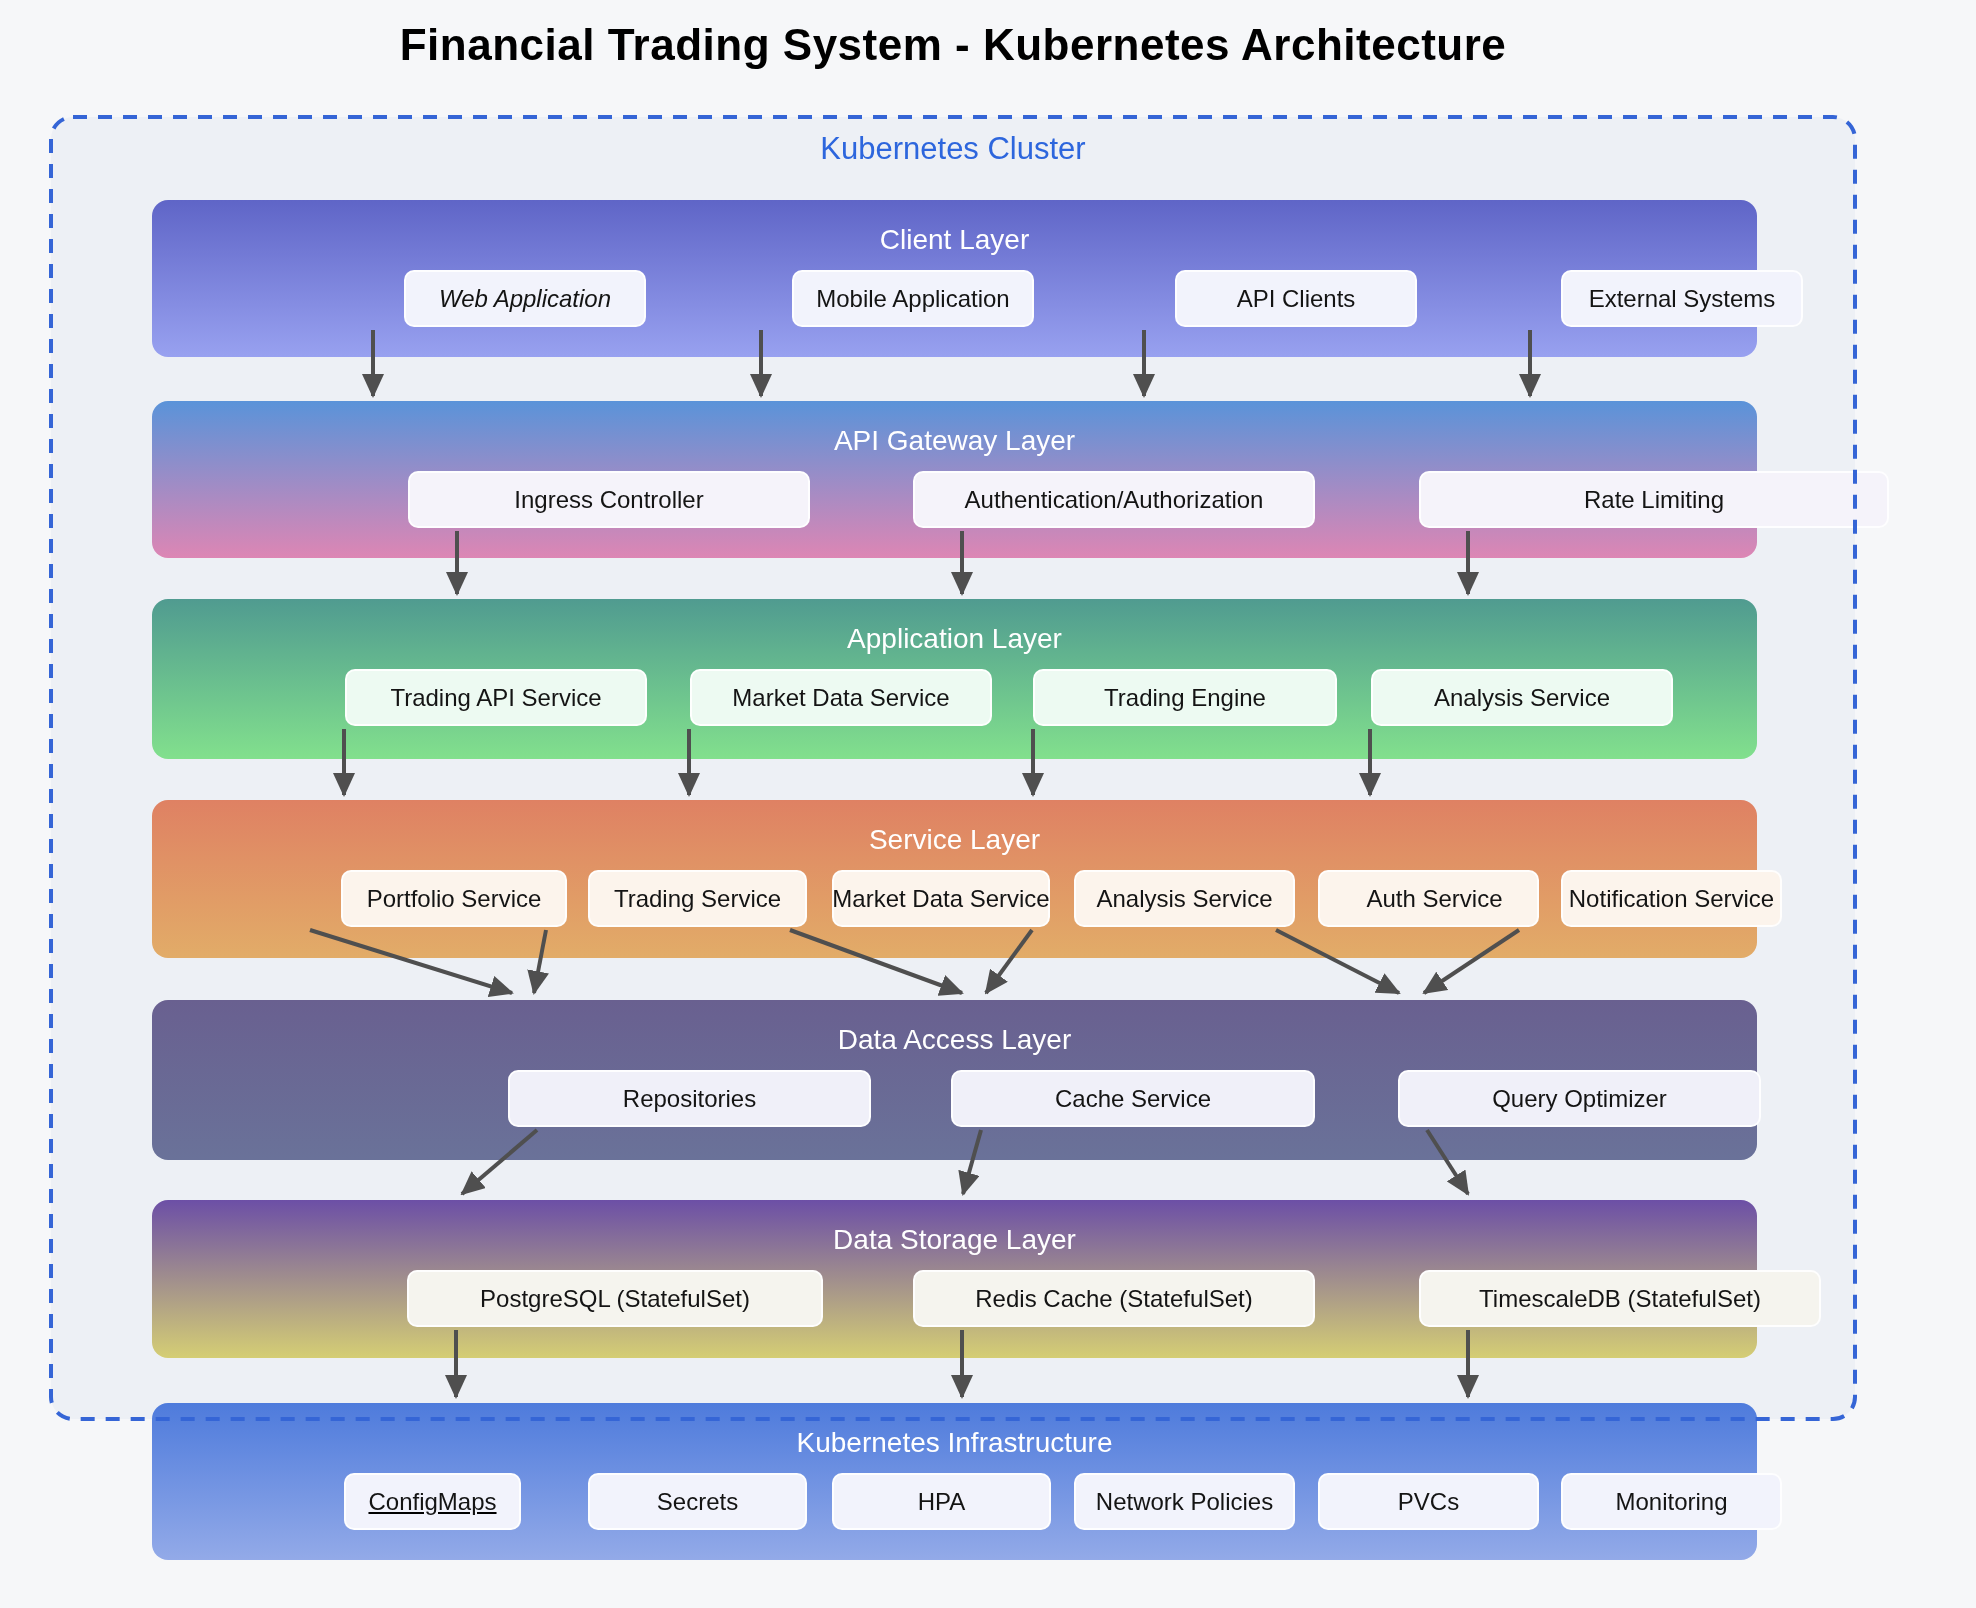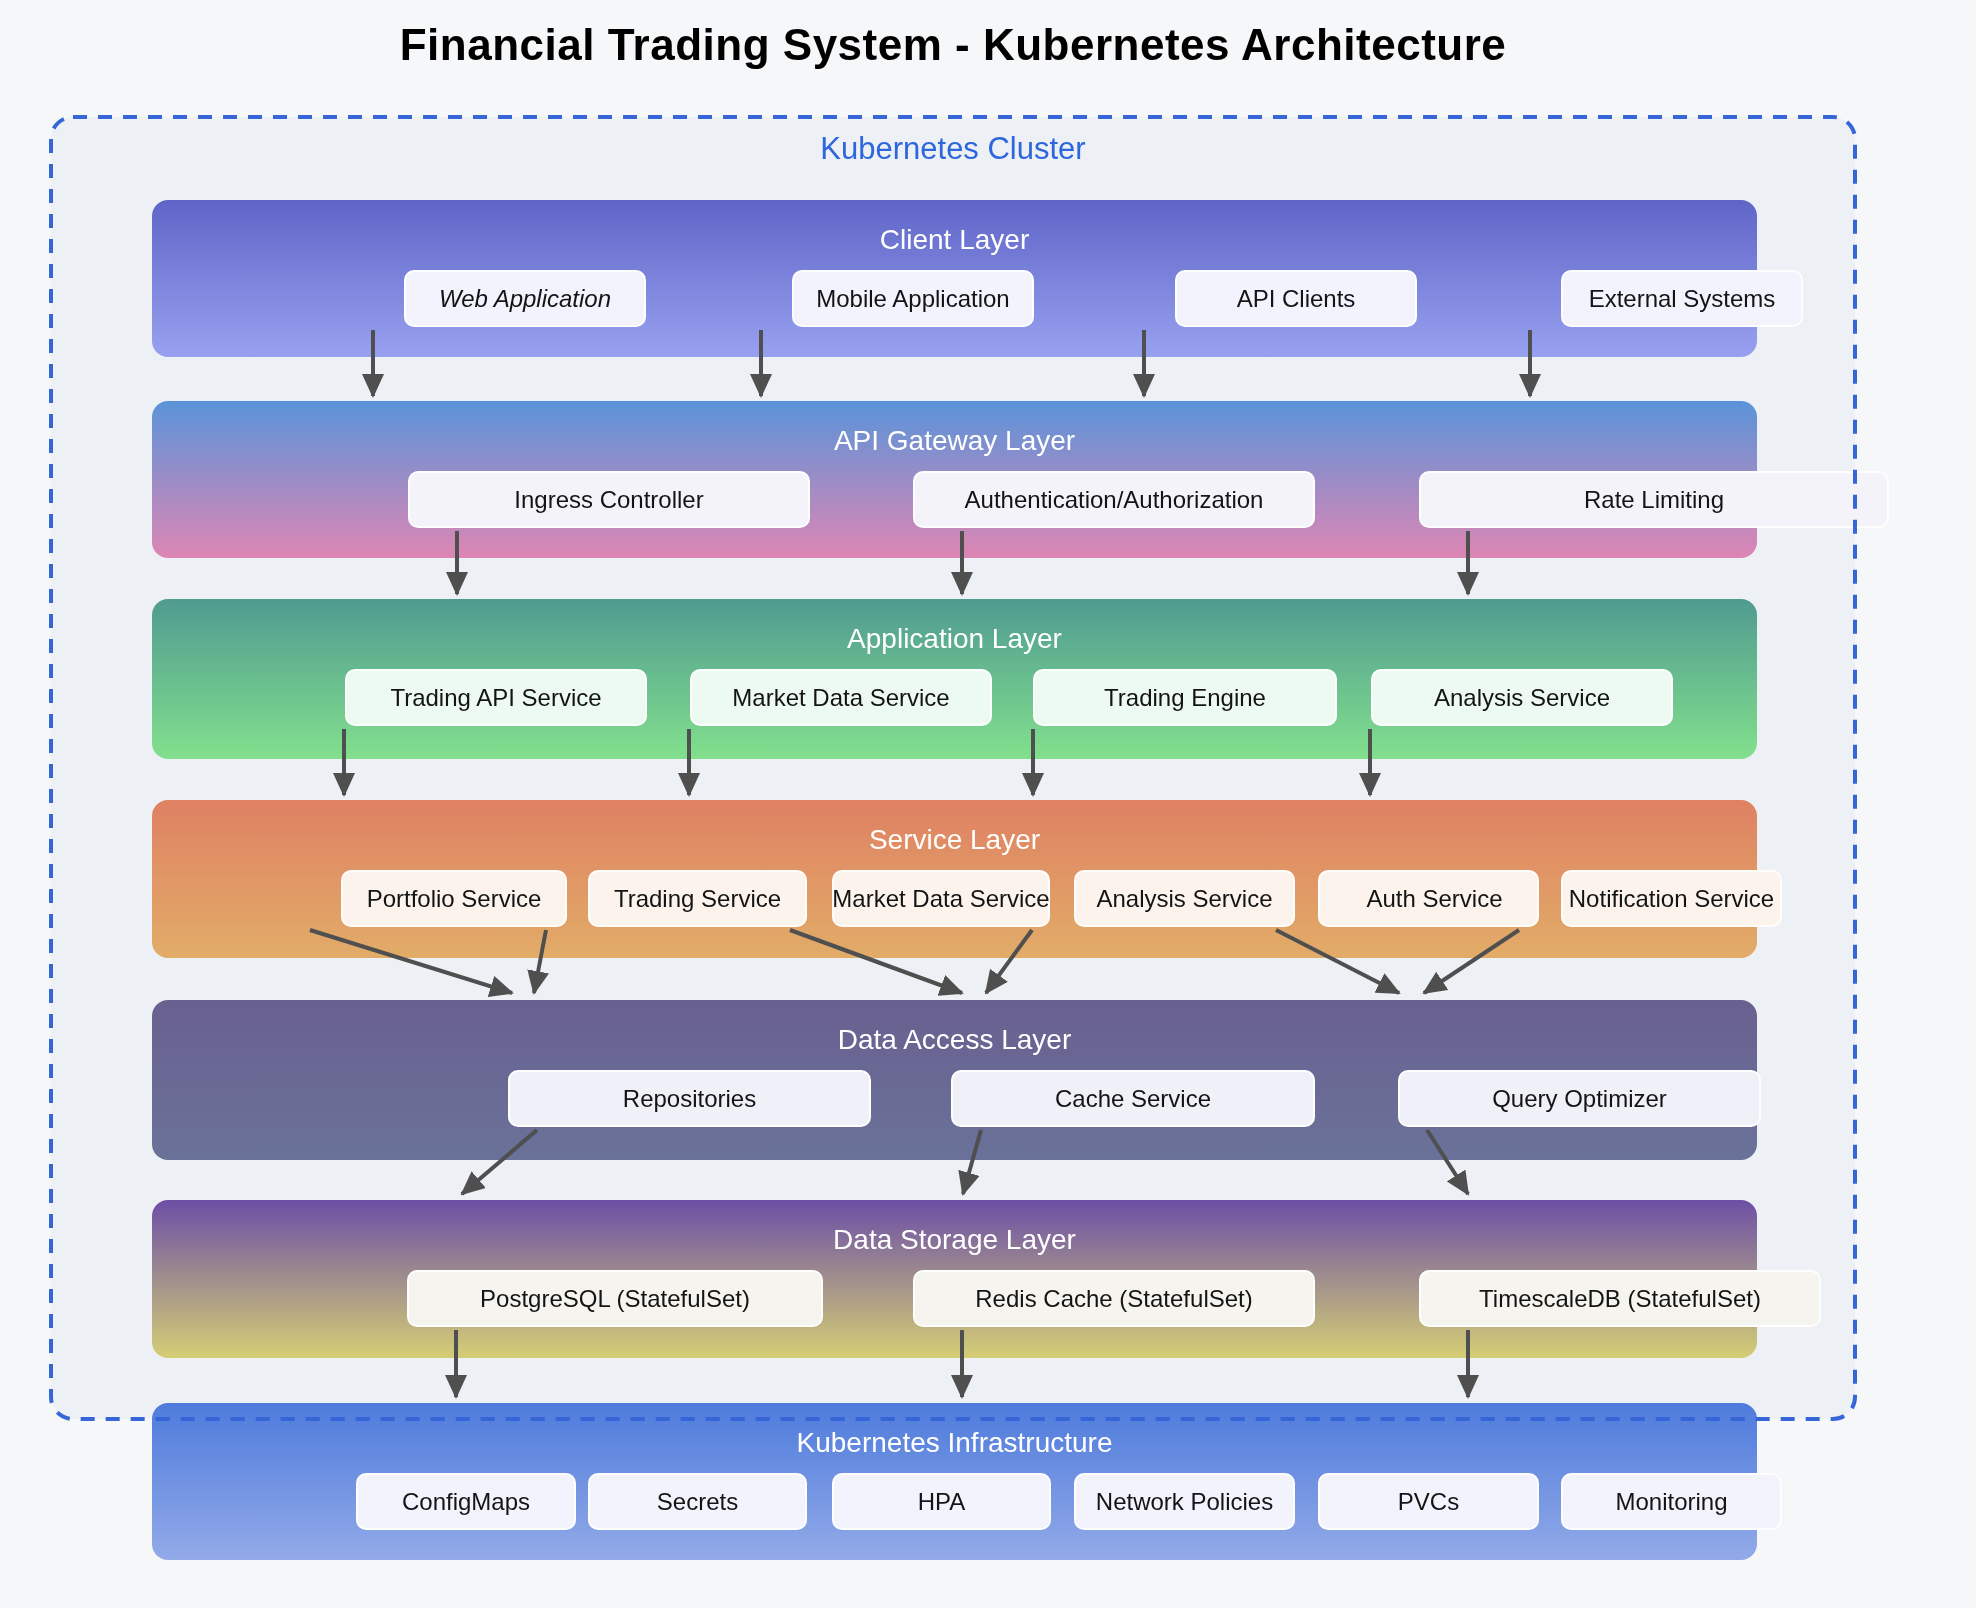--- a/index.html
+++ b/index.html
@@ -133,21 +133,21 @@
         </div>
         <div class="node" style="left: 761px; width: 402px; background: rgb(245, 244, 238);">
           <span class="node-label">Redis Cache (StatefulSet)</span>
         </div>
         <div class="node" style="left: 1267px; width: 402px; background: rgb(245, 244, 238);">
           <span class="node-label">TimescaleDB (StatefulSet)</span>
         </div>
       </div>
       <div class="layer" style="top: 1403px; height: 157px; background: linear-gradient(rgb(78, 123, 220), rgb(147, 170, 232));">
         <div class="layer-title">Kubernetes Infrastructure</div>
-        <div class="node" style="left: 204px; width: 220px; background: rgb(242, 243, 252);">
+        <div class="node" style="left: 192px; width: 177px; background: rgb(242, 243, 252); text-decoration: underline;">
           <span class="node-label">ConfigMaps</span>
         </div>
         <div class="node" style="left: 436px; width: 219px; background: rgb(242, 243, 252);">
           <span class="node-label">Secrets</span>
         </div>
         <div class="node" style="left: 680px; width: 219px; background: rgb(242, 243, 252);">
           <span class="node-label">HPA</span>
         </div>
         <div class="node" style="left: 922px; width: 221px; background: rgb(242, 243, 252);">
           <span class="node-label">Network Policies</span>

